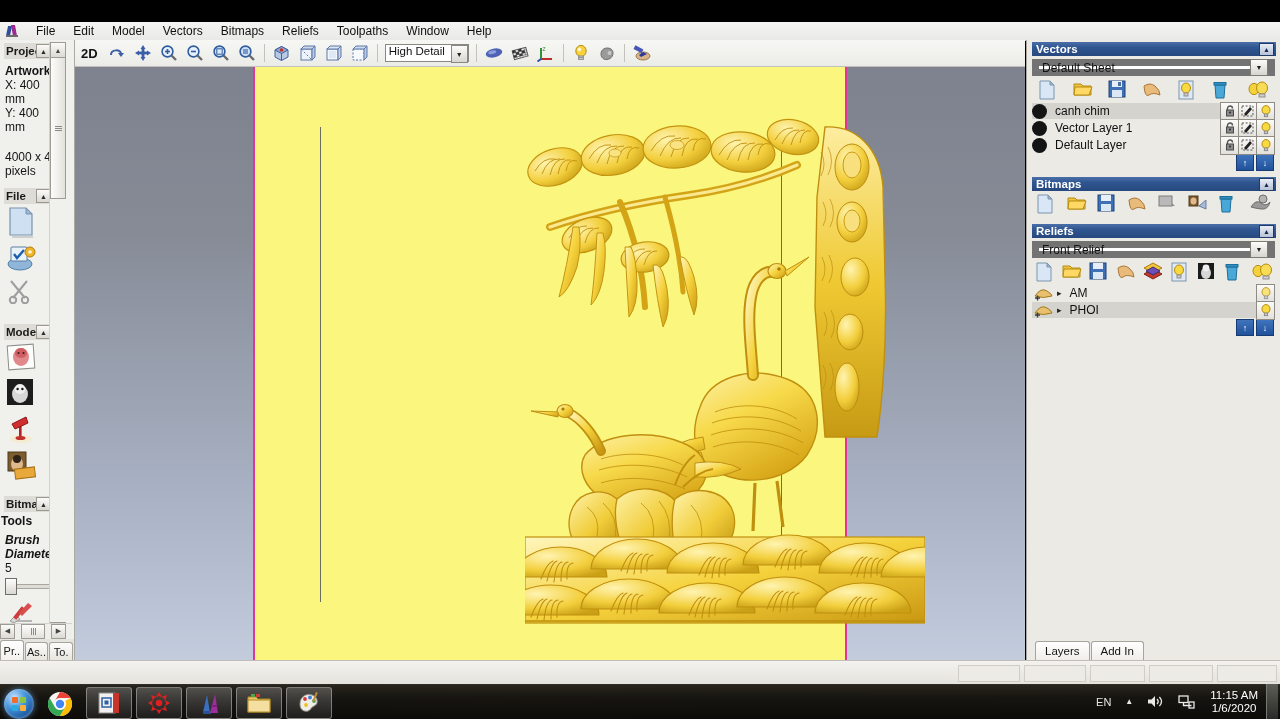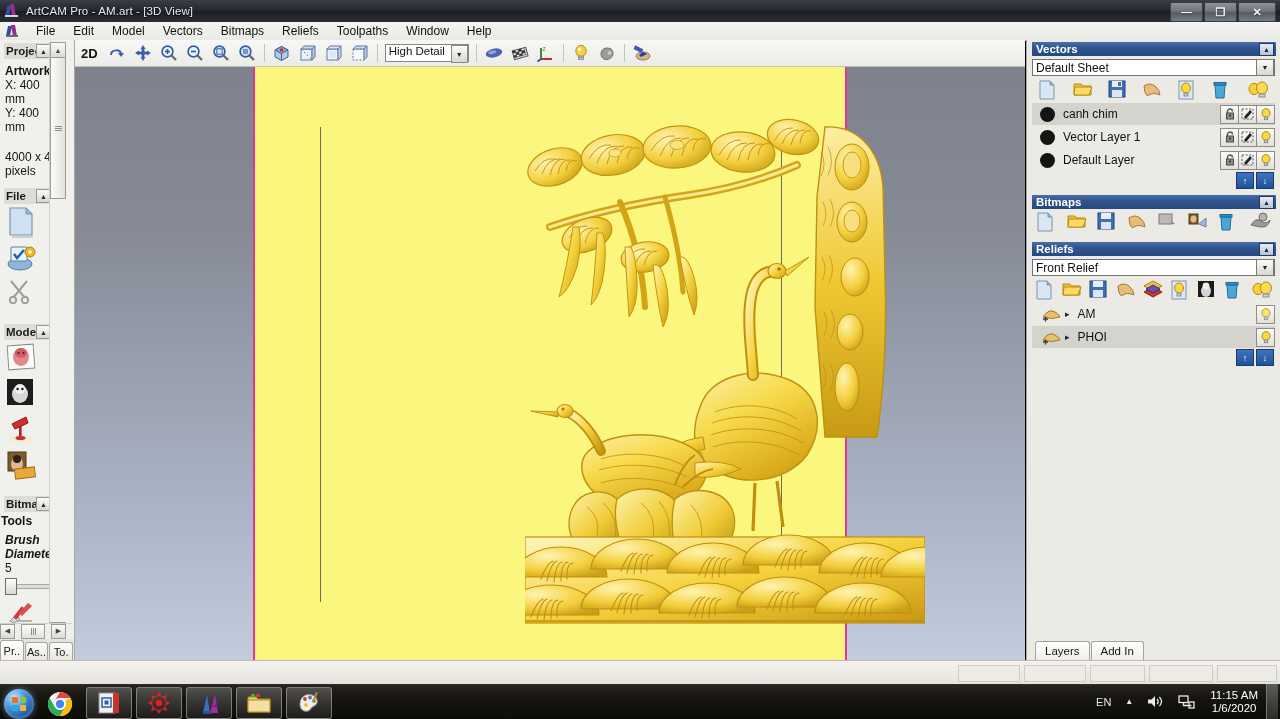--- a/index.html
+++ b/index.html
@@ -159,34 +159,34 @@
     display:flex;align-items:center;justify-content:space-between;
     padding:0 2px;box-sizing:border-box;
   }
   .pane-title .t{color:#ffffff;font-weight:bold;font-size:11.5px;padding-left:2px;}
   .pane-collapse{
     width:13px;height:11px;background:linear-gradient(180deg,#e9edf5,#b7c2d6);
     border:1px solid #1f3a66;display:flex;align-items:center;justify-content:center;
     font-size:7px;color:#15294a;
   }
   .combo{
-    margin:3px 5px 2px 5px;height:17px;background:#fff;border:1px solid #737373;
+    margin:3px 5px 2px 5px;height:17px;background:#fff;border:7px solid #737373;
     display:flex;align-items:center;box-sizing:border-box;
   }
   .combo .val{flex:1;padding-left:3px;font-size:12px;color:#111;}
   .combo .arrowbox{
     width:16px;height:15px;background:linear-gradient(180deg,#fcfcfb,#d7d5cf);
     border:1px solid #7d7b74;display:flex;align-items:center;justify-content:center;font-size:7px;color:#222;
     margin-right:0px;
   }
   .icorow{display:flex;align-items:center;justify-content:space-around;height:24px;margin:1px 5px 1px 5px;}
   .ico{width:22px;height:20px;position:relative;}
   .layerrow{
-    height:22px;margin:1px 5px;display:flex;align-items:center;
-    padding-left:8px;box-sizing:border-box;background:transparent;
+    height:16px;margin:1px 5px;display:flex;align-items:center;
+    padding-left:0;box-sizing:border-box;background:transparent;
   }
   .layerrow.sel{background:#d5d3cd;}
   .layerrow .name{flex:1;font-size:12px;color:#101010;padding-left:8px;}
   .dot{width:15px;height:15px;border-radius:50%;background:#141414;flex:0 0 15px;}
   .rowbtns{display:flex;align-items:center;}
   .rowbtn{width:17px;height:17px;border:1px solid #8e8c85;background:linear-gradient(180deg,#fbfbf9,#e2e0da);display:flex;align-items:center;justify-content:center;margin-left:-1px;position:relative;}
   .updown{display:flex;justify-content:flex-end;margin:1px 6px 2px 0;}
   .udbtn{
     width:16px;height:15px;margin-left:2px;
     background:linear-gradient(180deg,#3f74bd,#20529b);border:1px solid #173c73;
@@ -239,33 +239,20 @@
   .desktop{
     position:absolute;left:0;top:684px;width:1280px;height:35px;z-index:-1;
     background:linear-gradient(90deg,#1a1508,#3a3115 40%,#2b2410 70%,#0f0d06);
   }
 </style>
 </head>
 <body>
 
 <div class="app">
 
-  <div class="titlebar">
-    <div class="title-icon">
-      <div class="a"></div>
-        <div class="b"></div>
-        <div class="c"></div>
-    </div>
-    <div class="title-text">ArtCAM Pro - AM.art - [3D View]</div>
-    <div class="winbtns">
-      <div class="winbtn">—</div>
-      <div class="winbtn">❐</div>
-      <div class="winbtn close">✕</div>
-    </div>
-  </div>
 
   <div class="menubar">
     <div class="menu-appicon">
       <div class="a"></div>
         <div class="b"></div>
         <div class="c"></div>
     </div>
     <div class="menuitem">File</div>
     <div class="menuitem">Edit</div>
     <div class="menuitem">Model</div>

